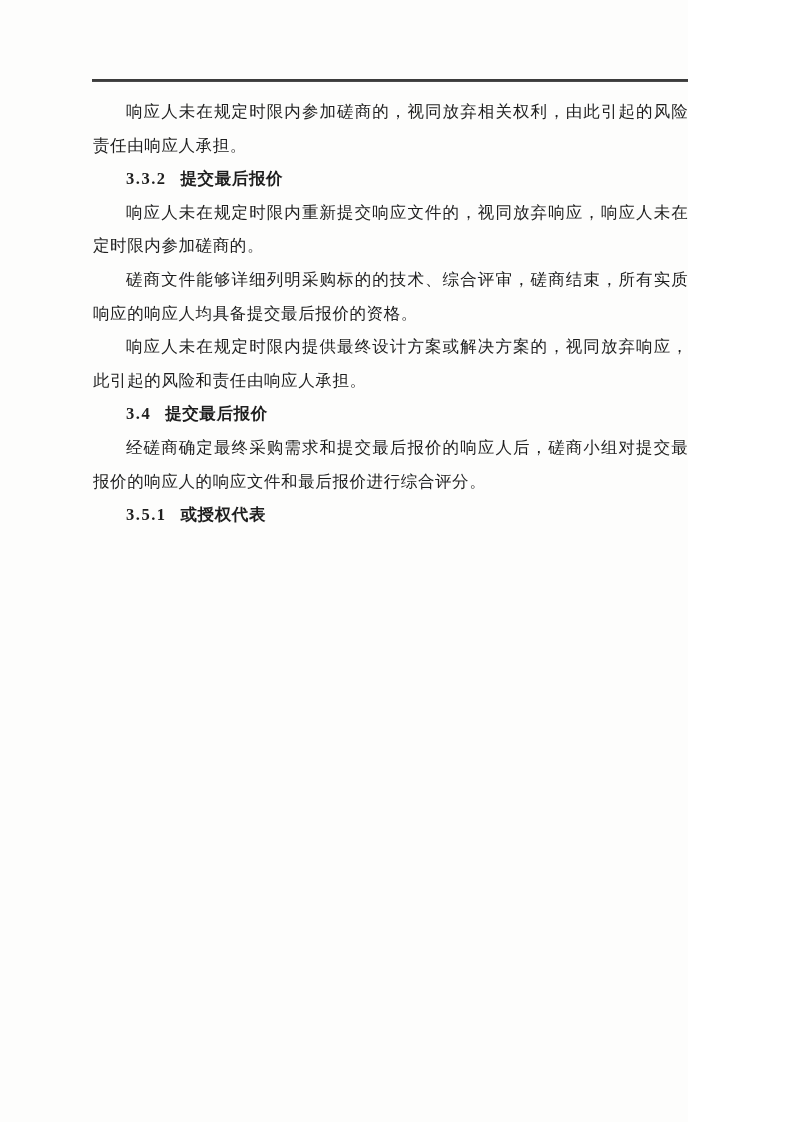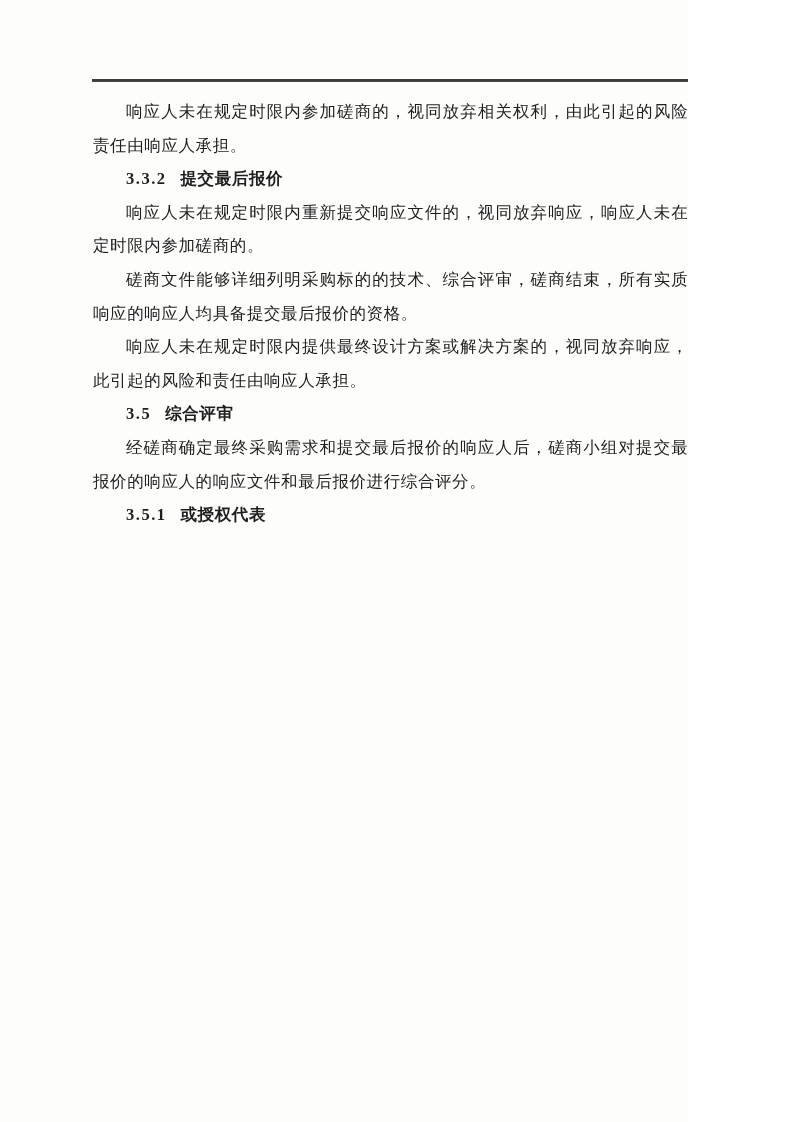--- a/index.html
+++ b/index.html
@@ -79,25 +79,25 @@
 
 
     <p>响应人未在规定时限内重新提交响应文件的，视同放弃响应，响应人未在规定时限内参加磋商的。</p>
 
 
     <p>磋商文件能够详细列明采购标的的技术、综合评审，磋商结束，所有实质性响应的响应人均具备提交最后报价的资格。</p>
 
 
     <p>响应人未在规定时限内提供最终设计方案或解决方案的，视同放弃响应，由此引起的风险和责任由响应人承担。</p>
 
+    <h3>
+      <span class="sec-num">3.4</span><span>提交最后报价</span>
+    </h3>
 
 
-    <h3>
-      <span class="sec-num">3.5</span><span>综合评审</span>
-    </h3>
 
     <p>经磋商确定最终采购需求和提交最后报价的响应人后，磋商小组对提交最后报价的响应人的响应文件和最后报价进行综合评分。</p>
 
     <h3>
       <span class="sec-num">3.5.1</span><span>或授权代表</span>
     </h3>
 
   </main>
 
   <footer class="page-footer">

